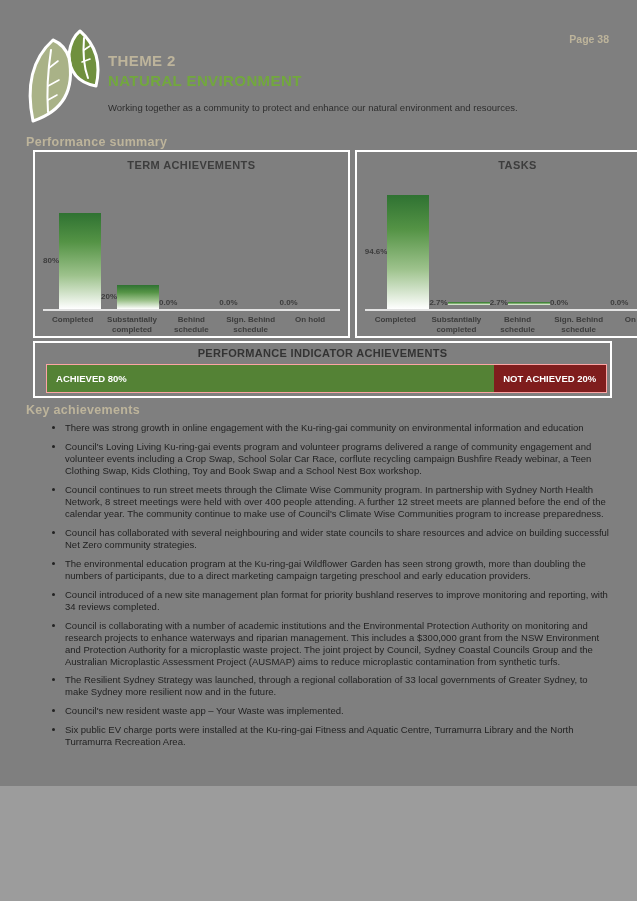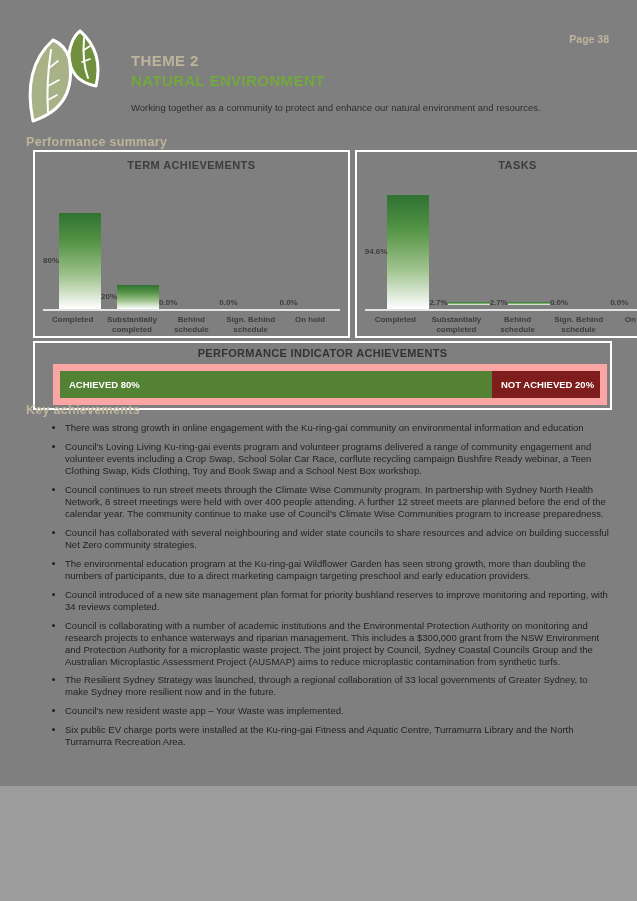--- a/index.html
+++ b/index.html
@@ -12,21 +12,21 @@
     position:relative;width:637px;height:786px;
     background:#7f7f7f;overflow:hidden;
   }
   .page-num{
     position:absolute;top:33px;right:28px;
     color:#bdb49b;font-size:10.5px;font-weight:bold;
   }
   
   .header{position:absolute;top:28px;left:20px;display:flex;}
   .logo{width:88px;height:98px;flex:0 0 auto;}
-  .head-text{margin-left:23px;padding-top:24px;}
+  .head-text{margin-left:0;padding-top:24px;}
   .theme-label{color:#bdb49b;font-size:15px;font-weight:bold;letter-spacing:.4px;}
   .page-title{color:#72a83d;font-size:15px;font-weight:bold;letter-spacing:.4px;margin-top:3px;}
   .head-desc{color:#2e2e2e;font-size:9.5px;margin-top:13px;}
   
   .sec-head{
     position:absolute;left:26px;margin:0;
     color:#bdb49b;font-size:12.5px;font-weight:bold;letter-spacing:.3px;
   }
   
   .charts-row{position:absolute;top:150px;left:33px;width:575px;height:188px;display:flex;gap:5px;}
@@ -48,21 +48,21 @@
   .cat-label{
     flex:1 1 0;text-align:center;
     font-size:8px;font-weight:bold;color:#3d3d3d;line-height:1.2;
   }
   
   .pia-box{position:absolute;top:341px;left:33px;width:575px;border:2px solid #ffffff;}
   .pia-title{
     text-align:center;padding:4px 0 3px 0;
     color:#333333;font-size:11px;font-weight:bold;letter-spacing:.3px;
   }
-  .pia-bar{display:flex;height:27px;margin:2px 3px 3px 18px;border:7px solid #fca5a5;justify-content:flex-end;}
+  .pia-bar{display:flex;height:27px;margin:2px 3px 3px 11px;border:1px solid #fca5a5;justify-content:flex-end;}
   .pia-seg{
     display:flex;align-items:center;padding-left:9px;box-sizing:border-box;
     color:#ffffff;font-size:9.5px;font-weight:bold;white-space:nowrap;overflow:hidden;
   }
   
   .bullets{margin:0;padding-left:32px;width:545px;}
   .bullets li{
     font-size:9.5px;color:#222222;line-height:1.26;margin-bottom:7px;
   }
   .key-list{position:absolute;top:422px;left:33px;}

